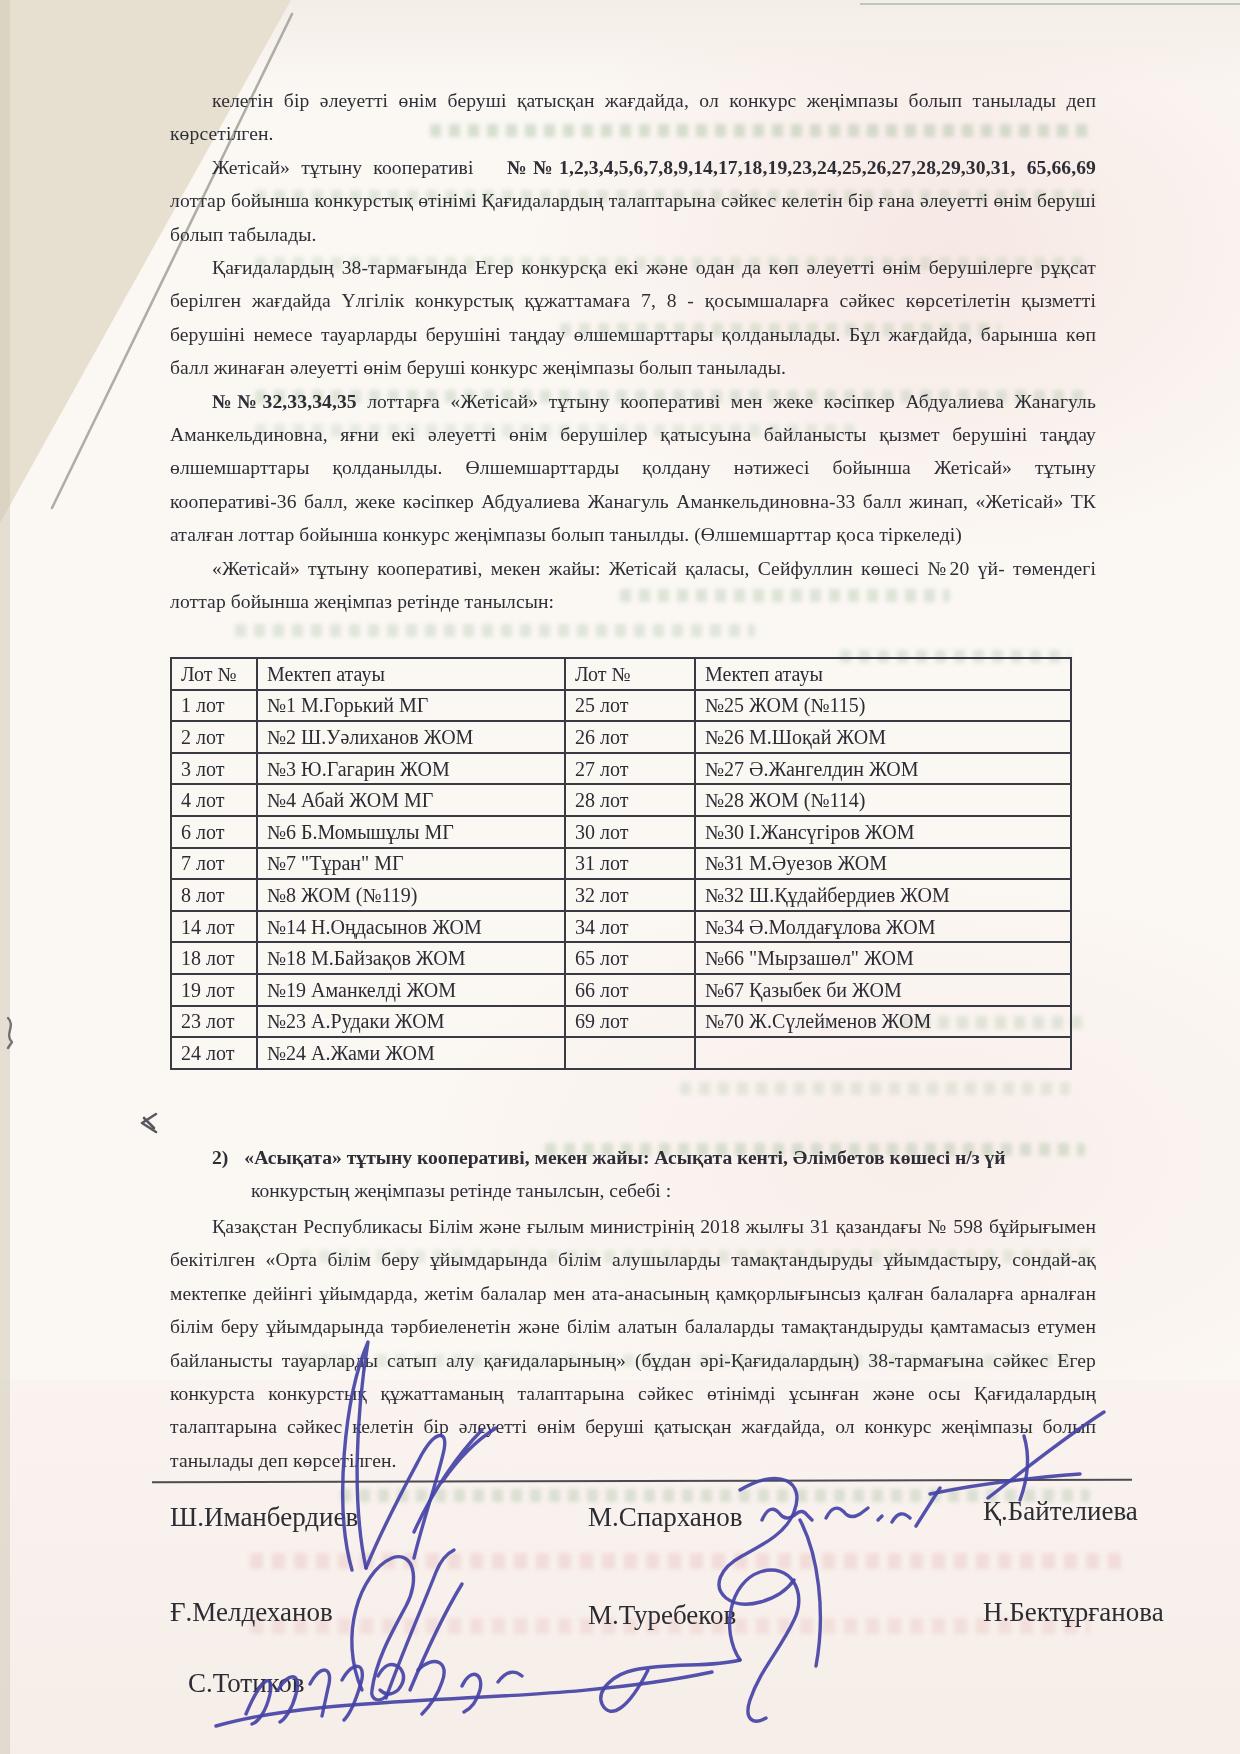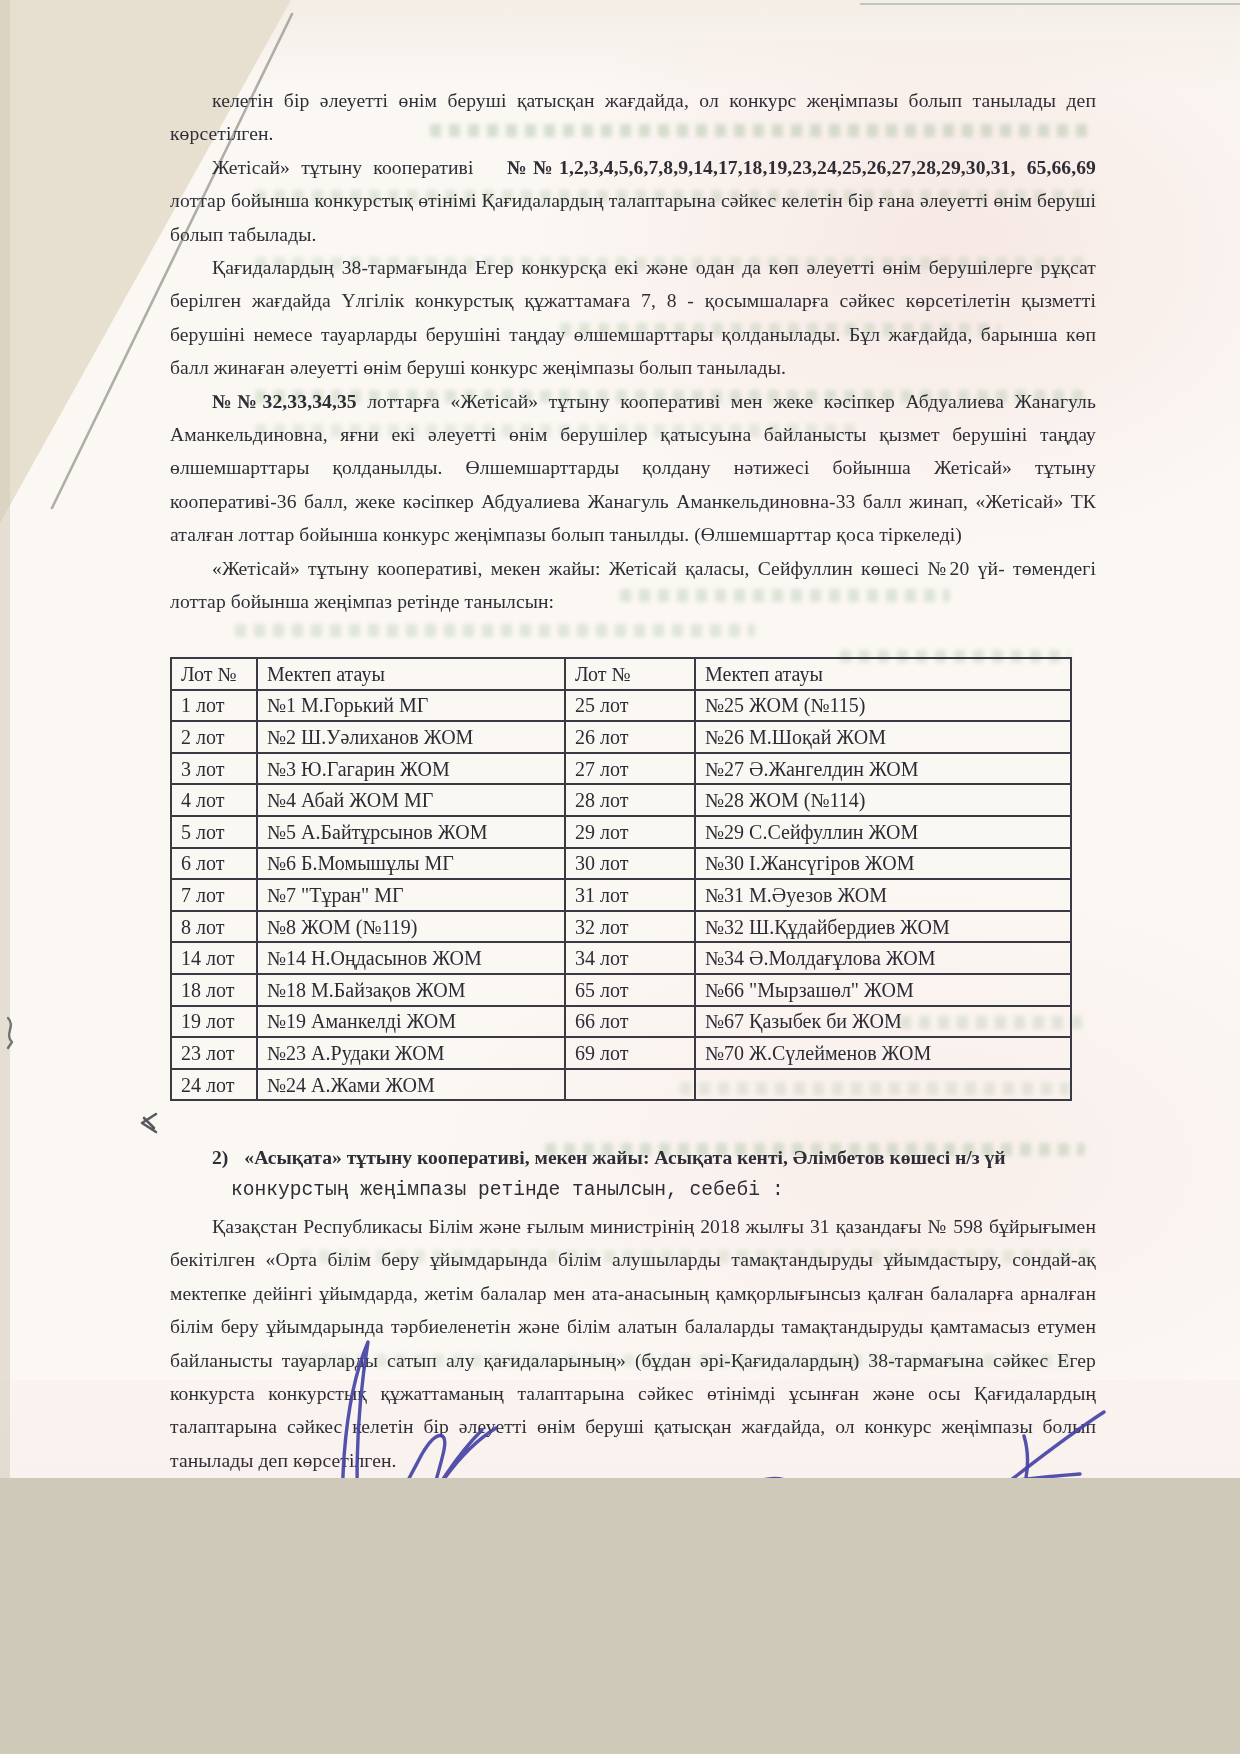--- a/index.html
+++ b/index.html
@@ -1,18 +1,18 @@
 <!DOCTYPE html>
 <html><head>
 <meta charset="utf-8">
 <style>
   html,body{margin:0;padding:0;}
   body{background:#cfc9ba;font-family:"Liberation Serif","DejaVu Serif",serif;}
   .page{
-    position:relative;width:1240px;height:1478px;margin:0 auto;
+    position:relative;width:1240px;height:1754px;margin:0 auto;
     background:#fbf7f3;overflow:hidden;color:#2e2e36;
   }
   
   .tint{position:absolute;pointer-events:none;}
   .tint1{left:520px;top:40px;width:720px;height:520px;
     background:radial-gradient(ellipse at 60% 40%,rgba(243,220,216,.55),rgba(243,220,216,0) 70%);}
   .tint2{left:420px;top:880px;width:820px;height:560px;
     background:radial-gradient(ellipse at 60% 50%,rgba(244,224,220,.40),rgba(244,224,220,0) 72%);}
   .tint3{left:0;top:1380px;width:1240px;height:374px;
     background:linear-gradient(180deg,rgba(246,230,226,.25),rgba(240,226,220,.45));}
@@ -34,21 +34,21 @@
   
   table.lots{position:absolute;left:170px;top:657px;border-collapse:collapse;
     font-size:20px;color:#2c2c34;}
   table.lots td,table.lots th{border:2px solid #3a3a42;padding:2px 9px;height:25.6px;
     font-weight:normal;text-align:left;vertical-align:middle;line-height:22px;}
   .c-lot1{width:66px;} .c-sch1{width:288px;} .c-lot2{width:110px;} .c-sch2{width:356px;}
 
   
   .list2{position:absolute;left:212px;top:1141px;width:905px;font-size:19.6px;line-height:33.4px;}
   .list2 .marker{font-weight:bold;margin-right:16px;}
-  .list2 .line2{margin-left:19px;font-weight:normal;font-family:Liberation Mono, monospace;}
+  .list2 .line2{margin-left:39px;font-weight:normal;}
 
   
   .divider{position:absolute;left:152px;top:1480px;width:980px;height:2px;background:#4c4c50;
     transform:rotate(-.15deg);}
 
   
   .sig-name{position:absolute;font-size:27px;color:#2c2c34;white-space:nowrap;}
 
   
   svg.ink{position:absolute;overflow:visible;}
@@ -139,26 +139,20 @@
           <td>27 лот</td>
           <td>№27 Ә.Жангелдин ЖОМ</td>
         </tr>
     <tr>
           <td>4 лот</td>
           <td>№4 Абай ЖОМ МГ</td>
           <td>28 лот</td>
           <td>№28 ЖОМ (№114)</td>
         </tr>
     <tr>
-          <td>5 лот</td>
-          <td>№5 А.Байтұрсынов ЖОМ</td>
-          <td>29 лот</td>
-          <td>№29 С.Сейфуллин ЖОМ</td>
-        </tr>
-    <tr>
           <td>6 лот</td>
           <td>№6 Б.Момышұлы МГ</td>
           <td>30 лот</td>
           <td>№30 І.Жансүгіров ЖОМ</td>
         </tr>
     <tr>
           <td>7 лот</td>
           <td>№7 "Тұран" МГ</td>
           <td>31 лот</td>
           <td>№31 М.Әуезов ЖОМ</td>

